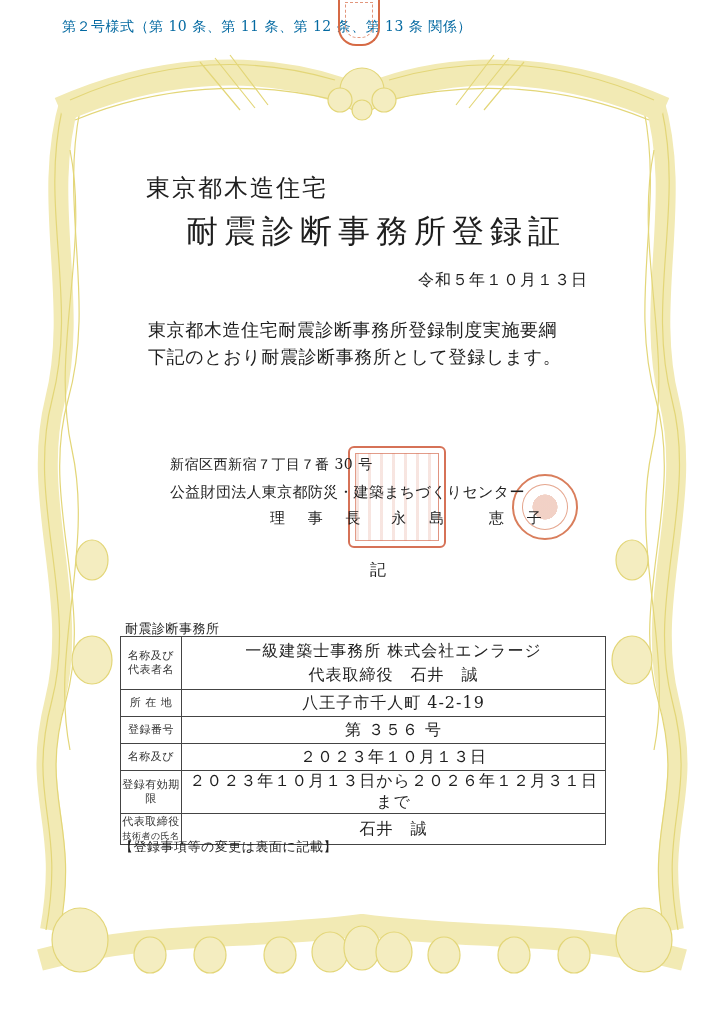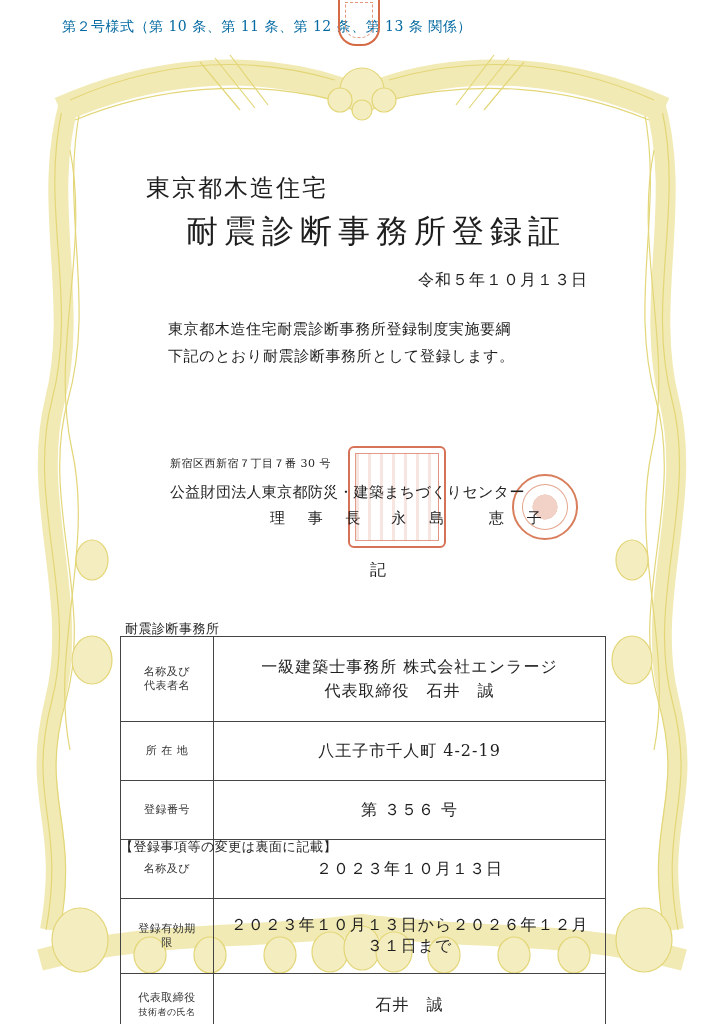--- a/index.html
+++ b/index.html
@@ -9,36 +9,36 @@
   }
   .abs { position:absolute; }
   
   .frame-svg { position:absolute; left:0; top:0; width:724px; height:1024px; }
   .form-id { left:22px; top:18px; font-size:14px; letter-spacing:0.5px; color:#0369a1;margin-left:40px; }
   .top-stamp { left:338px; top:0px; width:38px; height:44px; border:2px solid #d66a45; border-radius:0 0 18px 18px; border-top:none; }
   .top-stamp::after { content:""; position:absolute; left:5px; top:2px; right:5px; bottom:6px; border:1px dashed rgba(214,106,69,0.7); border-radius:0 0 12px 12px; }
   .subtitle { left:136px; top:172px; font-size:24px; letter-spacing:2px;margin-left:10px; }
   .title { left:186px; top:210px; font-size:32px; letter-spacing:6px; }
   .issue-date { left:418px; top:270px; font-size:16px; letter-spacing:1px; }
-  .body-text { left:168px; top:316px; font-size:15px; line-height:27px; letter-spacing:0.6px; }
+  .body-text { left:148px; top:316px; font-size:18px; line-height:27px; letter-spacing:0.6px; }
   .body-text div { white-space:nowrap; }
-  .issuer-addr { left:170px; top:456px; font-size:11px; letter-spacing:0.5px; }
+  .issuer-addr { left:170px; top:456px; font-size:14px; letter-spacing:0.5px; }
   .issuer-org { left:170px; top:483px; font-size:15px; letter-spacing:0.3px; }
   .issuer-title { left:270px; top:509px; font-size:15px; }
   .issuer-title span { display:inline-block; }
   .seal-square { left:348px; top:446px; width:94px; height:98px; border:2px solid #cf5a3a; border-radius:6px; opacity:0.85; }
   .seal-square .inner { position:absolute; left:5px; top:5px; right:5px; bottom:5px; border:1px solid rgba(207,90,58,0.7);
     background: repeating-linear-gradient(90deg, rgba(207,90,58,0.18) 0 3px, transparent 3px 12px); }
   .seal-round { left:512px; top:474px; width:62px; height:62px; border:2px solid #d36840; border-radius:50%; opacity:0.85; }
   .seal-round .inner { position:absolute; left:8px; top:8px; right:8px; bottom:8px; border:1px solid rgba(211,104,64,0.7); border-radius:50%;
     background: radial-gradient(circle, rgba(211,104,64,0.35) 0 40%, transparent 41%); }
   .ki { left:370px; top:560px; font-size:16px; }
   .table-caption { left:125px; top:620px; font-size:13px; letter-spacing:0.5px; }
   table.reg { position:absolute; left:120px; top:636px; width:486px; border-collapse:collapse; }
-  table.reg td { border:1.5px solid #444; padding:16px; vertical-align:middle;margin-left:44px; }
+  table.reg td { border:1.5px solid #444; padding:0; vertical-align:middle;margin-left:44px; }
   table.reg td.lab { width:60px; text-align:center; font-size:11px; line-height:14px; letter-spacing:0.5px; color:#333; }
   table.reg td.val { text-align:center; font-size:16px; letter-spacing:1px; }
   .r-name td { height:52px; }
   .r-name .val div { line-height:24px; }
   .r-addr td { height:26px; }
   .r-num td { height:26px; }
   .r-date td { height:26px; }
   .r-valid td { height:26px; }
   .r-valid td.lab { font-size:9px; }
   .r-valid td.val { font-size:15px; letter-spacing:0.8px; }

